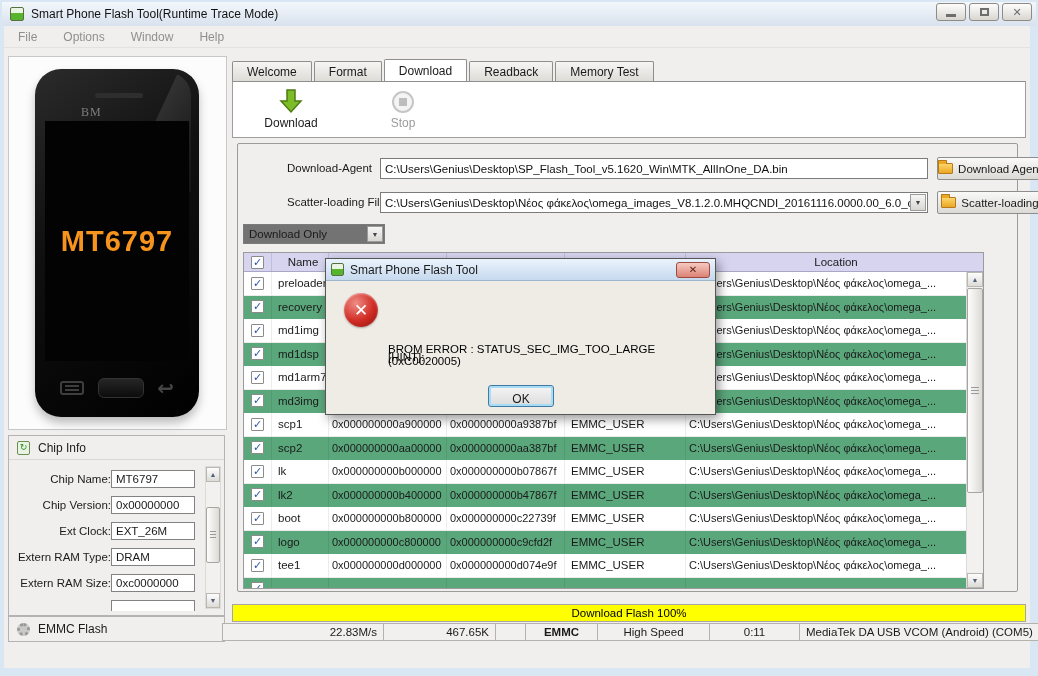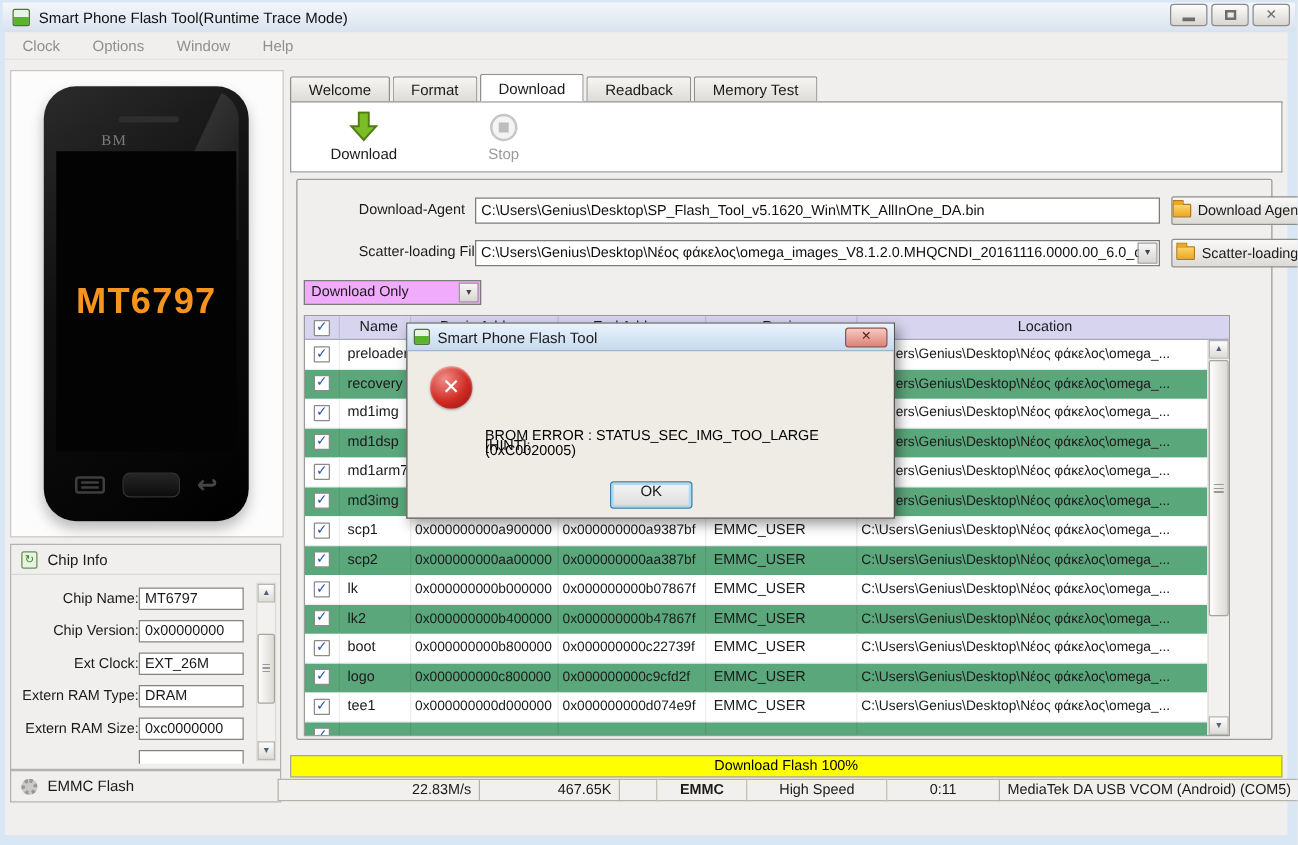--- a/index.html
+++ b/index.html
@@ -88,21 +88,21 @@
   .field-input{position:absolute;left:100px;top:0;width:548px;height:21px;background:#fff;border:1px solid #7b7b7b;
     font-family:"Liberation Sans","DejaVu Sans",sans-serif;font-size:11.5px;padding:0 4px;color:#111;}
   .combo-arrow{position:absolute;left:630px;top:2px;width:16px;height:17px;background:linear-gradient(#f6f6f6,#d8d6d1);
     border:1px solid #9b9b9b;display:flex;align-items:center;justify-content:center;font-size:7px;color:#444;}
   .browse-btn{position:absolute;left:657px;top:-1px;width:106px;height:23px;border:1px solid #8e8e8e;border-radius:2px;
     background:linear-gradient(#f9f9f9,#dcdad5);display:flex;align-items:center;gap:5px;justify-content:center;font-size:11.5px;}
   .folder-ico{width:15px;height:11px;background:linear-gradient(#fbd56b,#eba821);border:1px solid #b7791f;
     border-radius:1px;position:relative;flex:0 0 auto;}
   .folder-ico::before{content:"";position:absolute;top:-4px;left:-1px;width:7px;height:3px;background:#eba821;
     border:1px solid #b7791f;border-bottom:none;border-radius:1px 1px 0 0;}
-  .mode-combo{position:absolute;left:5px;top:80px;width:142px;height:20px;background:#f0abfc;border:1px solid #7b7b7b;
+  .mode-combo{position:absolute;left:5px;top:80px;width:142px;height:20px;background:#737373;border:1px solid #7b7b7b;
     display:flex;align-items:center;padding-left:5px;font-size:11.5px;}
   .mode-combo .combo-btn{position:absolute;right:1px;top:1px;width:16px;height:16px;
     background:linear-gradient(#f6f6f6,#d8d6d1);border:1px solid #9b9b9b;display:flex;align-items:center;justify-content:center;font-size:7px;color:#444;}
   
   .ptable{position:absolute;left:5px;top:108px;width:741px;height:337px;background:#fff;border:1px solid #9b9b9b;}
   .thead{display:flex;height:19px;background:#d7d4f0;border-bottom:1px solid #a9a7c6;}
   .th{display:flex;align-items:center;justify-content:center;font-size:11.5px;border-right:1px solid #bfbcdc;overflow:hidden;}
   .tbody{position:absolute;left:0;top:19px;right:17px;bottom:0;overflow:hidden;}
   .trow{display:flex;height:23.5px;background:#fff;border-bottom:1px solid #ececec;}
   .trow.hl{background:#5ba77c;border-bottom:1px solid #5ba77c;}
@@ -143,21 +143,21 @@
     background:linear-gradient(#f6c9c1,#dd8377);display:flex;align-items:center;justify-content:center;
     font-size:10px;font-weight:bold;color:#5d241d;line-height:1;}
   .err-ico{position:absolute;left:18px;top:34px;width:34px;height:34px;border-radius:50%;
     background:radial-gradient(circle at 35% 30%,#ef8d86,#d02c24 55%,#8e0f0c);
     display:flex;align-items:center;justify-content:center;color:#fff;font-size:17px;font-weight:bold;
     box-shadow:inset 0 1px 2px rgba(255,255,255,.5),0 1px 2px rgba(0,0,0,.3);}
   .dlg-msg{position:absolute;left:62px;top:40px;width:322px;font-size:11.5px;color:#000;margin-top:44px;}
   .dlg-hint{position:absolute;left:62px;top:92px;font-size:11.5px;color:#000;}
   .dlg-ok{position:absolute;left:162px;top:126px;width:66px;height:22px;border:1px solid #3f7ba5;border-radius:3px;
     background:linear-gradient(#f5f5f5,#dcdcdc);box-shadow:0 0 0 2px #a8dcf5 inset;
-    display:flex;align-items:flex-start;justify-content:center;font-size:12px;}
+    display:flex;align-items:flex-end;justify-content:center;font-size:12px;}
 </style>
 </head>
 <body>
 
 <div class="titlebar">
   <span class="app-ico"></span>
   <span class="title-text">Smart Phone Flash Tool(Runtime Trace Mode)</span>
 </div>
 <div class="win-btns">
   <div class="win-btn">
@@ -167,21 +167,21 @@
       <span class="glyph-max"></span>
     </div>
   <div class="win-btn">
       <span class="glyph-close">✕</span>
     </div>
 </div>
 
 <div class="window-content">
 
   <div class="menubar">
-      <span class="menu-item">Clock</span>
+      <span class="menu-item">File</span>
       <span class="menu-item">Options</span>
       <span class="menu-item">Window</span>
       <span class="menu-item">Help</span>
     </div>
 
   <div class="phone-box">
     <div class="phone">
       <div class="phone-gloss"></div>
       <div class="phone-speaker"></div>
       <div class="phone-brand">BM</div>

